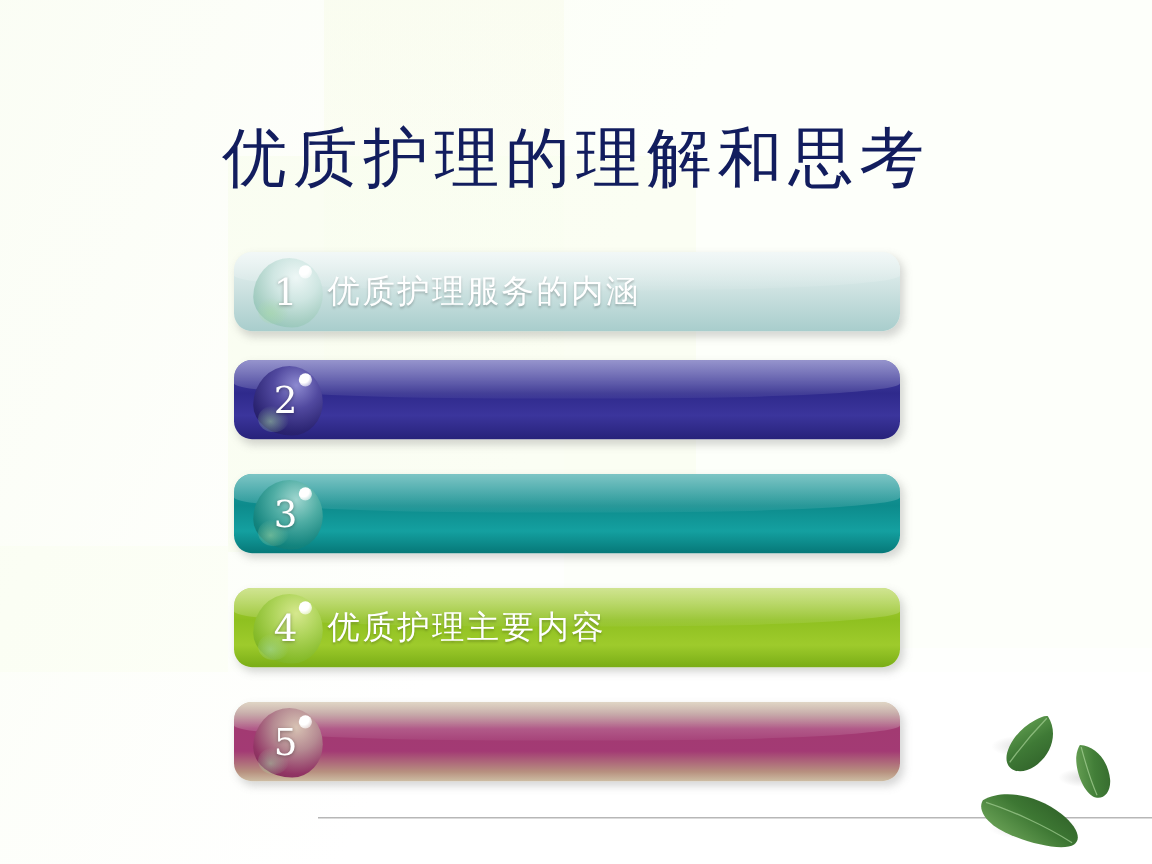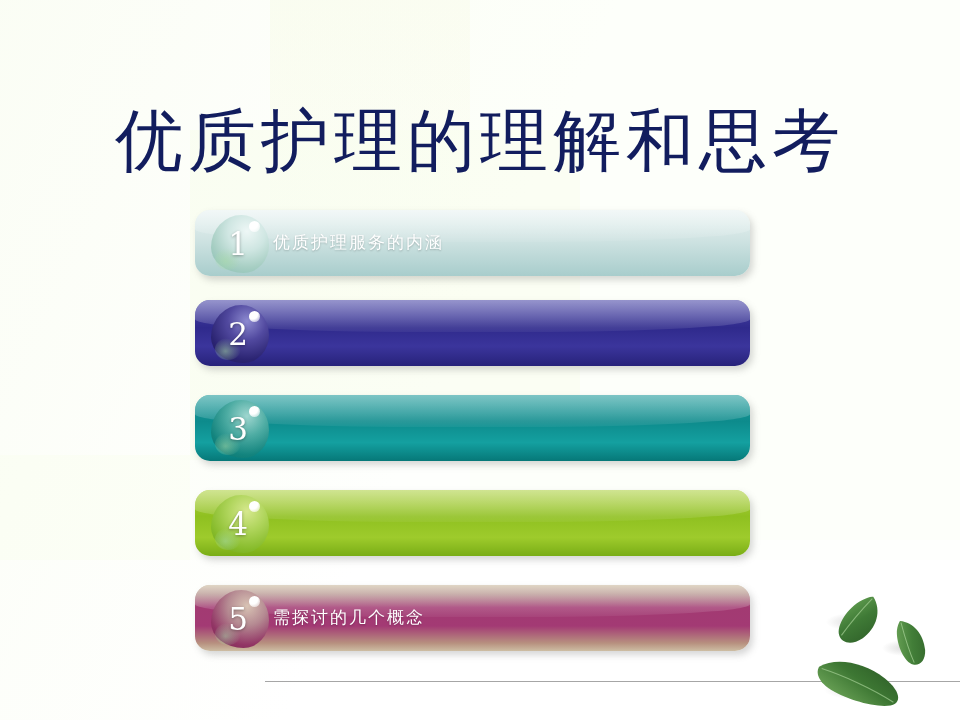--- a/index.html
+++ b/index.html
@@ -57,21 +57,21 @@
   }
 
   
   #title {
     position: absolute;
     left: 0;
     top: 96px;
     width: 960px;
     text-align: center;
     font-family: Liberation Mono, monospace;
-    font-size: 68px;
+    font-size: 54px;
     letter-spacing: 5px;
     color: #121d5e;
     white-space: nowrap;
   }
 
   
   .bar {
     position: absolute;
     left: 195px;
     width: 555px;
@@ -92,21 +92,21 @@
     background: linear-gradient(180deg, rgba(255,255,255,0.42) 0%, rgba(255,255,255,0.05) 100%);
     pointer-events: none;
   }
   .bar .label {
     position: absolute;
     left: 78px;
     top: 0;
     height: 66px;
     line-height: 66px;
     font-family: Liberation Sans, sans-serif;
-    font-size: 17px;
+    font-size: 27px;
     letter-spacing: 2px;
     color: #ffffff;
     white-space: nowrap;
     text-shadow: 0 1px 2px rgba(0,0,0,0.22);
   }
 
   
   .drop {
     position: absolute;
     left: 16px;
@@ -235,32 +235,32 @@
 
   <div class="bar" id="bar-4">
     <div class="inner">
       <div class="sheen"></div>
     </div>
     <div class="drop">
       <div class="shade"></div>
       <div class="num">4</div>
       <div class="gloss"></div>
     </div>
+    <div class="label">优质护理主要内容</div>
   </div>
 
   <div class="bar" id="bar-5">
     <div class="inner">
       <div class="sheen"></div>
     </div>
     <div class="drop">
       <div class="shade"></div>
       <div class="num">5</div>
       <div class="gloss"></div>
     </div>
-    <div class="label">需探讨的几个概念</div>
   </div>
 
   <div id="rule"></div>
 
   <div id="leaves">
     <svg width="160" height="120" viewBox="0 0 160 120" xmlns="http://www.w3.org/2000/svg">
       <defs>
         <linearGradient id="lg1" x1="0" y1="0" x2="1" y2="1">
           <stop offset="0%" stop-color="#6aa757"></stop>
           <stop offset="50%" stop-color="#3f7a36"></stop>

